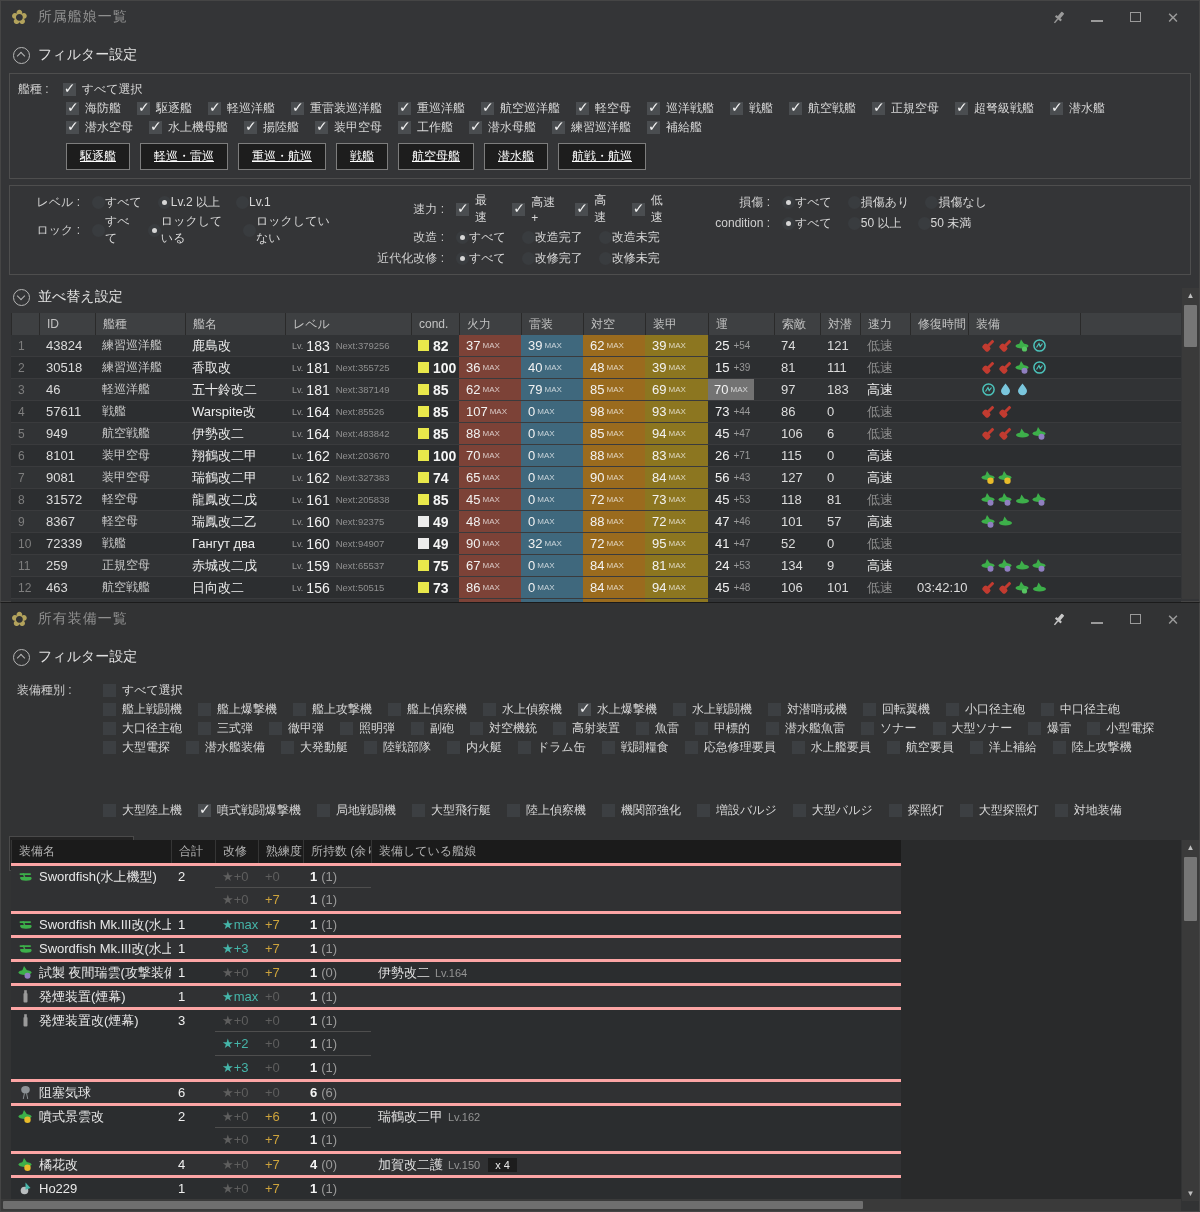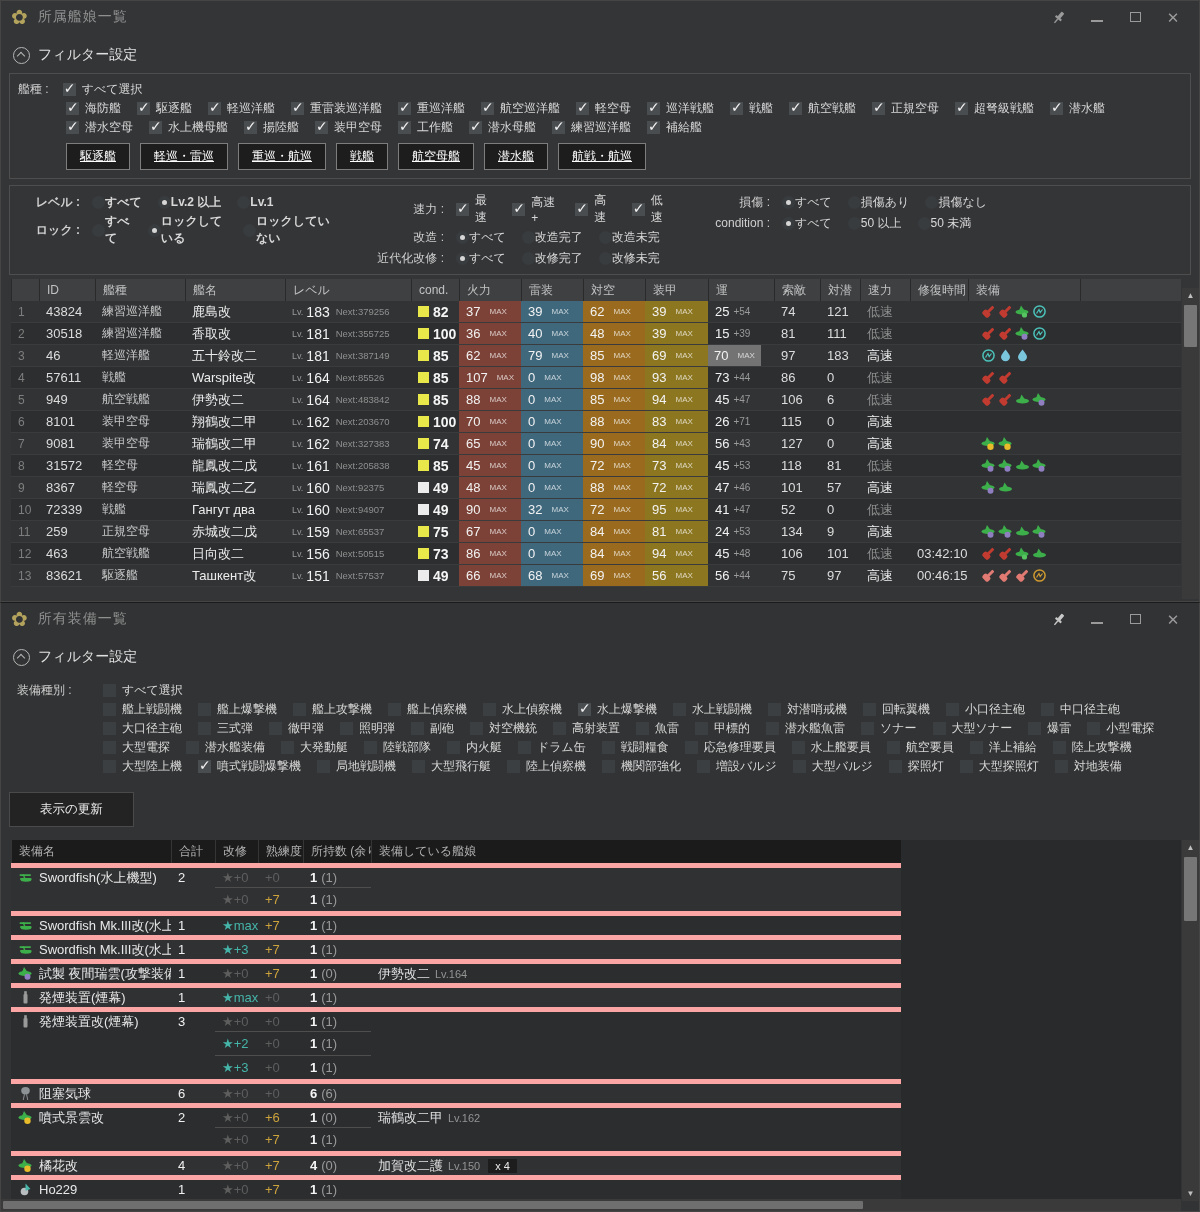--- a/index.html
+++ b/index.html
@@ -58,21 +58,21 @@
   .rownum { color:#7e7e7e; font-size:12px; }
   .shiptype { color:#c8c8c8; font-size:12px; }
   .shipname { color:#ececec; }
   .lvpre { color:#9a9a9a; font-size:9px; margin-right:3px; }
   .lvval { color:#f2f2f2; font-size:14px; margin-right:6px; }
   .nextval { color:#8f8f8f; font-size:9.5px; }
   .csq { width:11px; height:11px; margin-right:4px; flex:0 0 auto; }
   .csq.y { background:#e9e84b; } .csq.w { background:#ececec; }
   .condval { color:#f5f5f5; font-size:14px; font-weight:bold; }
   .stat { color:#f2f2f2; font-size:13px; }
-  .maxtag { color:rgba(255,255,255,.7); font-size:8px; margin-left:9px; }
+  .maxtag { color:rgba(255,255,255,.7); font-size:8px; margin-left:2px; }
   .cell-fp { background:#7c4237; } .cell-tp { background:#3f687d; }
   .cell-aa { background:#9a6b1e; } .cell-ar { background:#8c7620; }
   .luckmax { background:#737373; align-self:stretch; display:flex; align-items:center; padding:0 6px; margin-left:-7px; }
   .luckbonus { color:#9a9a9a; font-size:10px; margin-left:4px; }
   .spd-slow { color:#8f8f8f; } .spd-fast { color:#ececec; }
   .eicons { display:flex; gap:2px; align-items:center; padding-left:13px; }
   .eicon { width:15px; height:15px; flex:0 0 auto; }
   .eicon svg { width:15px; height:15px; display:block; }
 
   
@@ -82,21 +82,21 @@
   .hscroll { position:absolute; height:12px; background:#3a3a3a; }
   .hthumb { position:absolute; top:2px; height:8px; background:#6f6f6f; border-radius:1px; }
 
   
   .ebtn { margin:10px 0 0 8px; background:#232323; border:1px solid #4a4a4a; color:#ececec; font-size:12.5px; padding:8px 30px; cursor:default; }
   .etable { position:absolute; left:10px; top:237px; width:890px; }
   .ehead { display:flex; height:23px; background:#1b1b1b; }
   .ehead .hc { color:#b2b2b2; font-size:12px; display:flex; align-items:center; padding-left:7px; border-left:1px solid #353535; overflow:hidden; white-space:nowrap; }
   .erow { display:flex; height:24px; background:#303133; align-items:center; }
   .erow.galt { background:#2b2d2f; }
-  .erow.gtop { border-top:5px solid #fca5a5; }
+  .erow.gtop { border-top:3px solid #fca5a5; }
   .ec { display:flex; align-items:center; padding-left:7px; overflow:hidden; white-space:nowrap; font-size:13px; color:#dcdcdc; height:100%; }
   .ec0{width:160px}.ec1{width:44px}.ec2{width:43px}.ec3{width:45px}.ec4{width:68px}.ec5{flex:1}
   .erow.cont .ec2,.erow.cont .ec3,.erow.cont .ec4 { border-top:1px solid #4e4e4e; }
   .eqname { color:#e8e8e8; font-size:13px; margin-left:6px; }
   .totval { color:#f0f0f0; }
   .star-dim,.sk-dim { color:#5e5e5e; }
   .star-on { color:#45b5a9; }
   .sk-gold { color:#cda33c; }
   .cntval { color:#f5f5f5; font-weight:bold; }
   .cntrest { color:#9a9a9a; margin-left:4px; font-weight:normal; }
@@ -239,21 +239,21 @@
         <button class="sbtn">軽巡・雷巡</button>
         <button class="sbtn">重巡・航巡</button>
         <button class="sbtn">戦艦</button>
         <button class="sbtn">航空母艦</button>
         <button class="sbtn">潜水艦</button>
         <button class="sbtn">航戦・航巡</button>
       </div>
   </div>
 
   <div class="fbox f2grid">
-    <div class="f2col" id="fg-a" style="width:330px;font-weight:bold;">
+    <div class="f2col" id="fg-a" style="width:330px;">
         <div class="frow">
           <span class="f2label" style="width: 62px;">レベル :</span>
           <span class="radio">
             <span class="rdot"></span>
             <span>すべて</span>
           </span>
           <span class="radio">
             <span class="rdot on"></span>
             <span>Lv.2 以上</span>
           </span>
@@ -356,20 +356,24 @@
             <span>50 以上</span>
           </span>
           <span class="radio">
             <span class="rdot"></span>
             <span>50 未満</span>
           </span>
         </div>
       </div>
   </div>
 
+  <div class="section-head">
+    <span class="cchev down"></span>
+    <span>並べ替え設定</span>
+  </div>
 
   <div class="stable" id="ship-table">
       <div class="shead">
         <div class="hc sc0"></div>
         <div class="hc sc1">ID</div>
         <div class="hc sc2">艦種</div>
         <div class="hc sc3">艦名</div>
         <div class="hc sc4">レベル</div>
         <div class="hc sc5">cond.</div>
         <div class="hc sc6">火力</div>
@@ -1419,21 +1423,21 @@
         </span>
         <span class="chk">
           <span class="box"></span>
           <span>洋上補給</span>
         </span>
         <span class="chk">
           <span class="box"></span>
           <span>陸上攻撃機</span>
         </span>
       </div>
-    <div class="frow indent" id="eq-types-3" style="margin-left:86px;">
+    <div class="frow indent" id="eq-types-3" style="margin-left:86px;margin-top:44px;">
         <span class="chk">
           <span class="box"></span>
           <span>大型陸上機</span>
         </span>
         <span class="chk">
           <span class="box on"></span>
           <span>噴式戦闘爆撃機</span>
         </span>
         <span class="chk">
           <span class="box"></span>

